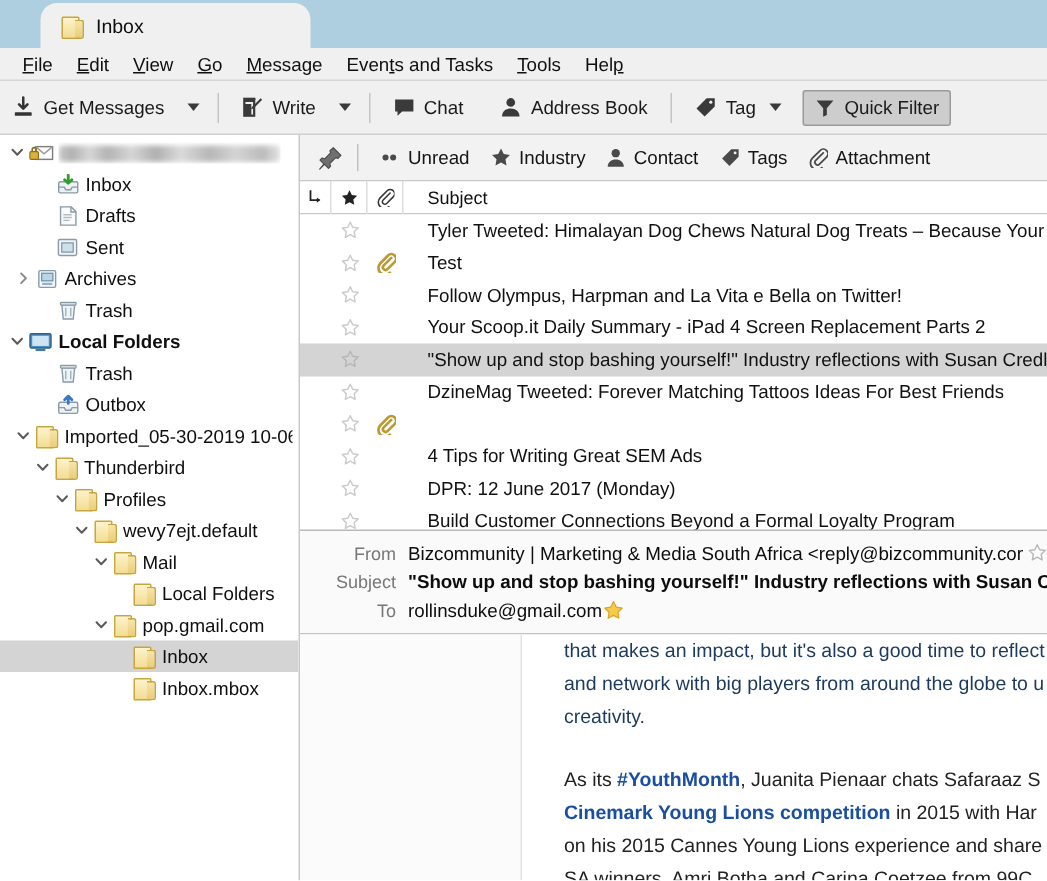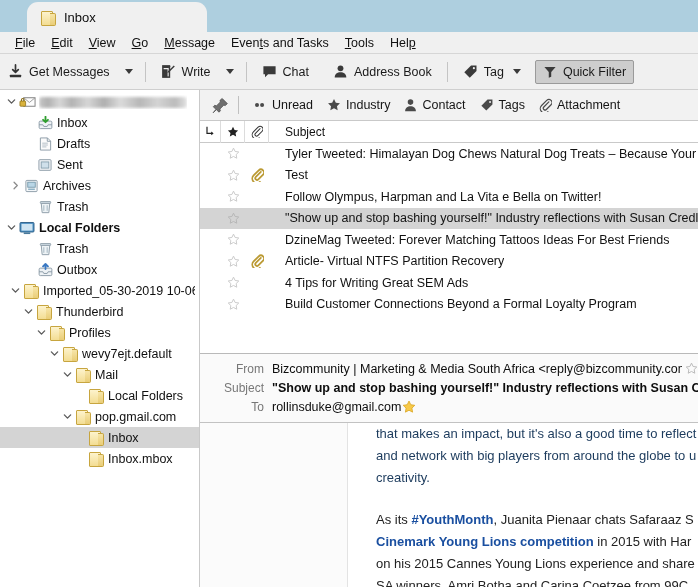--- a/index.html
+++ b/index.html
@@ -743,20 +743,30 @@
         <div class="m-thread"></div>
         <div class="m-star">
           <svg width="13" height="13" viewBox="0 0 16 16">
               <path d="M8 1.4l2 4.1 4.5.65-3.25 3.15.77 4.5L8 11.65 3.98 13.8l.77-4.5L1.5 6.15 6 5.5z" fill="none" stroke="#cacaca" stroke-width="1.2" stroke-linejoin="round"></path>
             </svg>
         </div>
         <div class="m-att"></div>
         <div class="m-subject">Follow Olympus, Harpman and La Vita e Bella on Twitter!</div>
       </div>
 
+      <div class="mrow">
+        <div class="m-thread"></div>
+        <div class="m-star">
+          <svg width="13" height="13" viewBox="0 0 16 16">
+              <path d="M8 1.4l2 4.1 4.5.65-3.25 3.15.77 4.5L8 11.65 3.98 13.8l.77-4.5L1.5 6.15 6 5.5z" fill="none" stroke="#cacaca" stroke-width="1.2" stroke-linejoin="round"></path>
+            </svg>
+        </div>
+        <div class="m-att"></div>
+        <div class="m-subject">Your Scoop.it Daily Summary - iPad 4 Screen Replacement Parts 2</div>
+      </div>
 
       <div class="mrow selected">
         <div class="m-thread"></div>
         <div class="m-star">
           <svg width="13" height="13" viewBox="0 0 16 16">
               <path d="M8 1.4l2 4.1 4.5.65-3.25 3.15.77 4.5L8 11.65 3.98 13.8l.77-4.5L1.5 6.15 6 5.5z" fill="none" stroke="#b6b6b6" stroke-width="1.2" stroke-linejoin="round"></path>
             </svg>
         </div>
         <div class="m-att"></div>
         <div class="m-subject">"Show up and stop bashing yourself!" Industry reflections with Susan Credle ahea</div>
@@ -778,34 +788,43 @@
         <div class="m-star">
           <svg width="13" height="13" viewBox="0 0 16 16">
               <path d="M8 1.4l2 4.1 4.5.65-3.25 3.15.77 4.5L8 11.65 3.98 13.8l.77-4.5L1.5 6.15 6 5.5z" fill="none" stroke="#cacaca" stroke-width="1.2" stroke-linejoin="round"></path>
             </svg>
         </div>
         <div class="m-att">
           <svg width="13" height="14" viewBox="0 0 14 15">
             <path d="M10.6 4.2L5.2 9.6a1.9 1.9 0 0 0 2.7 2.7l5.1-5.1a3.3 3.3 0 0 0-4.7-4.7L2.8 8a4.8 4.8 0 0 0 6.8 6.8" fill="none" stroke="#bb9a33" stroke-width="1.9" stroke-linecap="round"></path>
           </svg>
         </div>
-        <div class="m-subject">Article- Virtual NTFS Partition Recovery</div>
       </div>
 
       <div class="mrow">
         <div class="m-thread"></div>
         <div class="m-star">
           <svg width="13" height="13" viewBox="0 0 16 16">
               <path d="M8 1.4l2 4.1 4.5.65-3.25 3.15.77 4.5L8 11.65 3.98 13.8l.77-4.5L1.5 6.15 6 5.5z" fill="none" stroke="#cacaca" stroke-width="1.2" stroke-linejoin="round"></path>
             </svg>
         </div>
         <div class="m-att"></div>
         <div class="m-subject">4 Tips for Writing Great SEM Ads</div>
       </div>
 
+      <div class="mrow">
+        <div class="m-thread"></div>
+        <div class="m-star">
+          <svg width="13" height="13" viewBox="0 0 16 16">
+              <path d="M8 1.4l2 4.1 4.5.65-3.25 3.15.77 4.5L8 11.65 3.98 13.8l.77-4.5L1.5 6.15 6 5.5z" fill="none" stroke="#cacaca" stroke-width="1.2" stroke-linejoin="round"></path>
+            </svg>
+        </div>
+        <div class="m-att"></div>
+        <div class="m-subject">DPR: 12 June 2017 (Monday)</div>
+      </div>
 
       <div class="mrow">
         <div class="m-thread"></div>
         <div class="m-star">
           <svg width="13" height="13" viewBox="0 0 16 16">
               <path d="M8 1.4l2 4.1 4.5.65-3.25 3.15.77 4.5L8 11.65 3.98 13.8l.77-4.5L1.5 6.15 6 5.5z" fill="none" stroke="#cacaca" stroke-width="1.2" stroke-linejoin="round"></path>
             </svg>
         </div>
         <div class="m-att"></div>
         <div class="m-subject">Build Customer Connections Beyond a Formal Loyalty Program</div>

